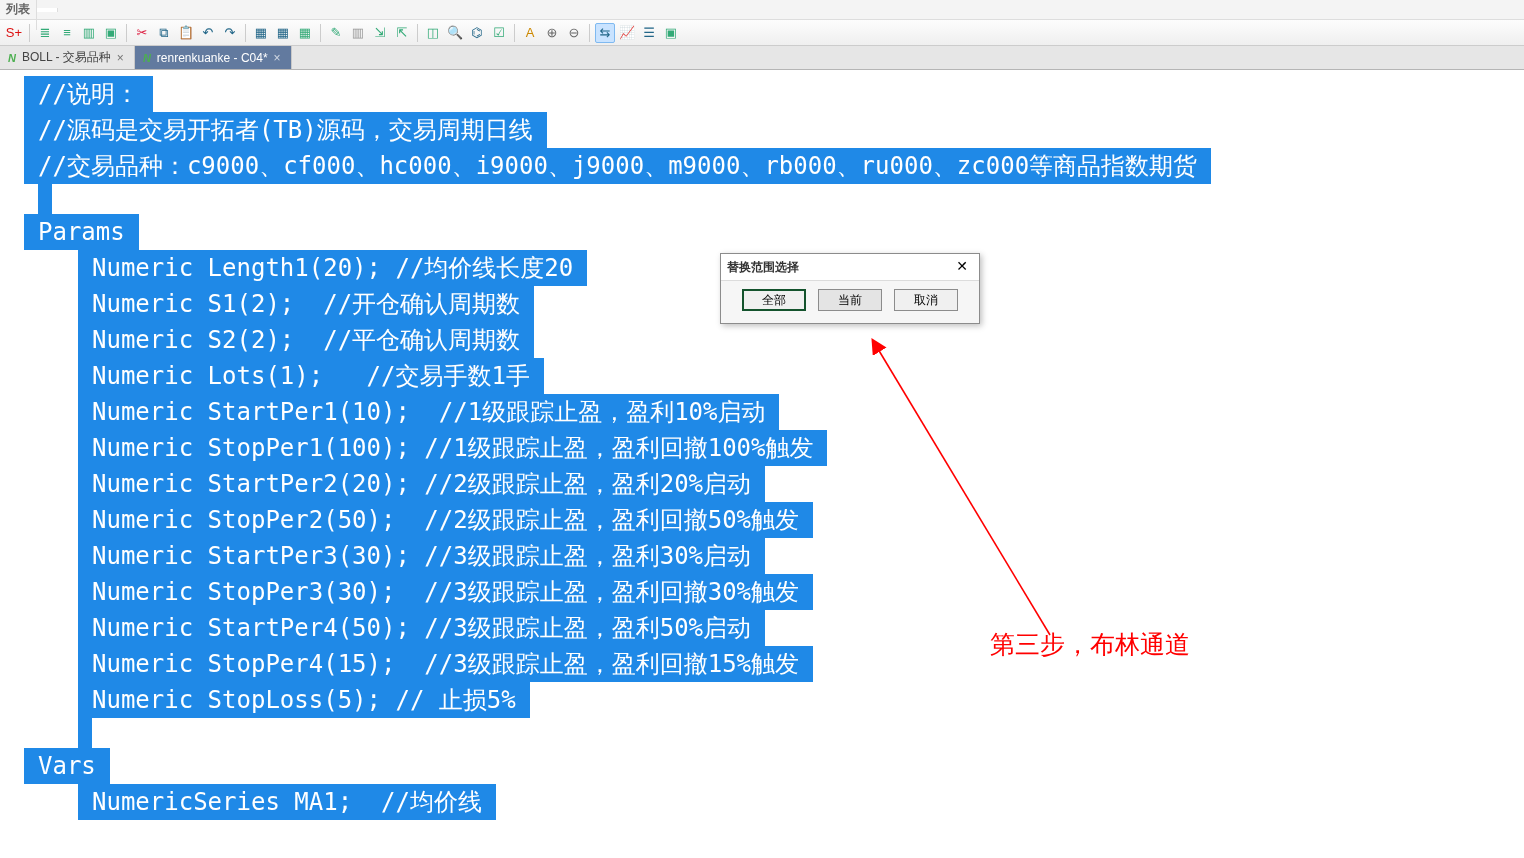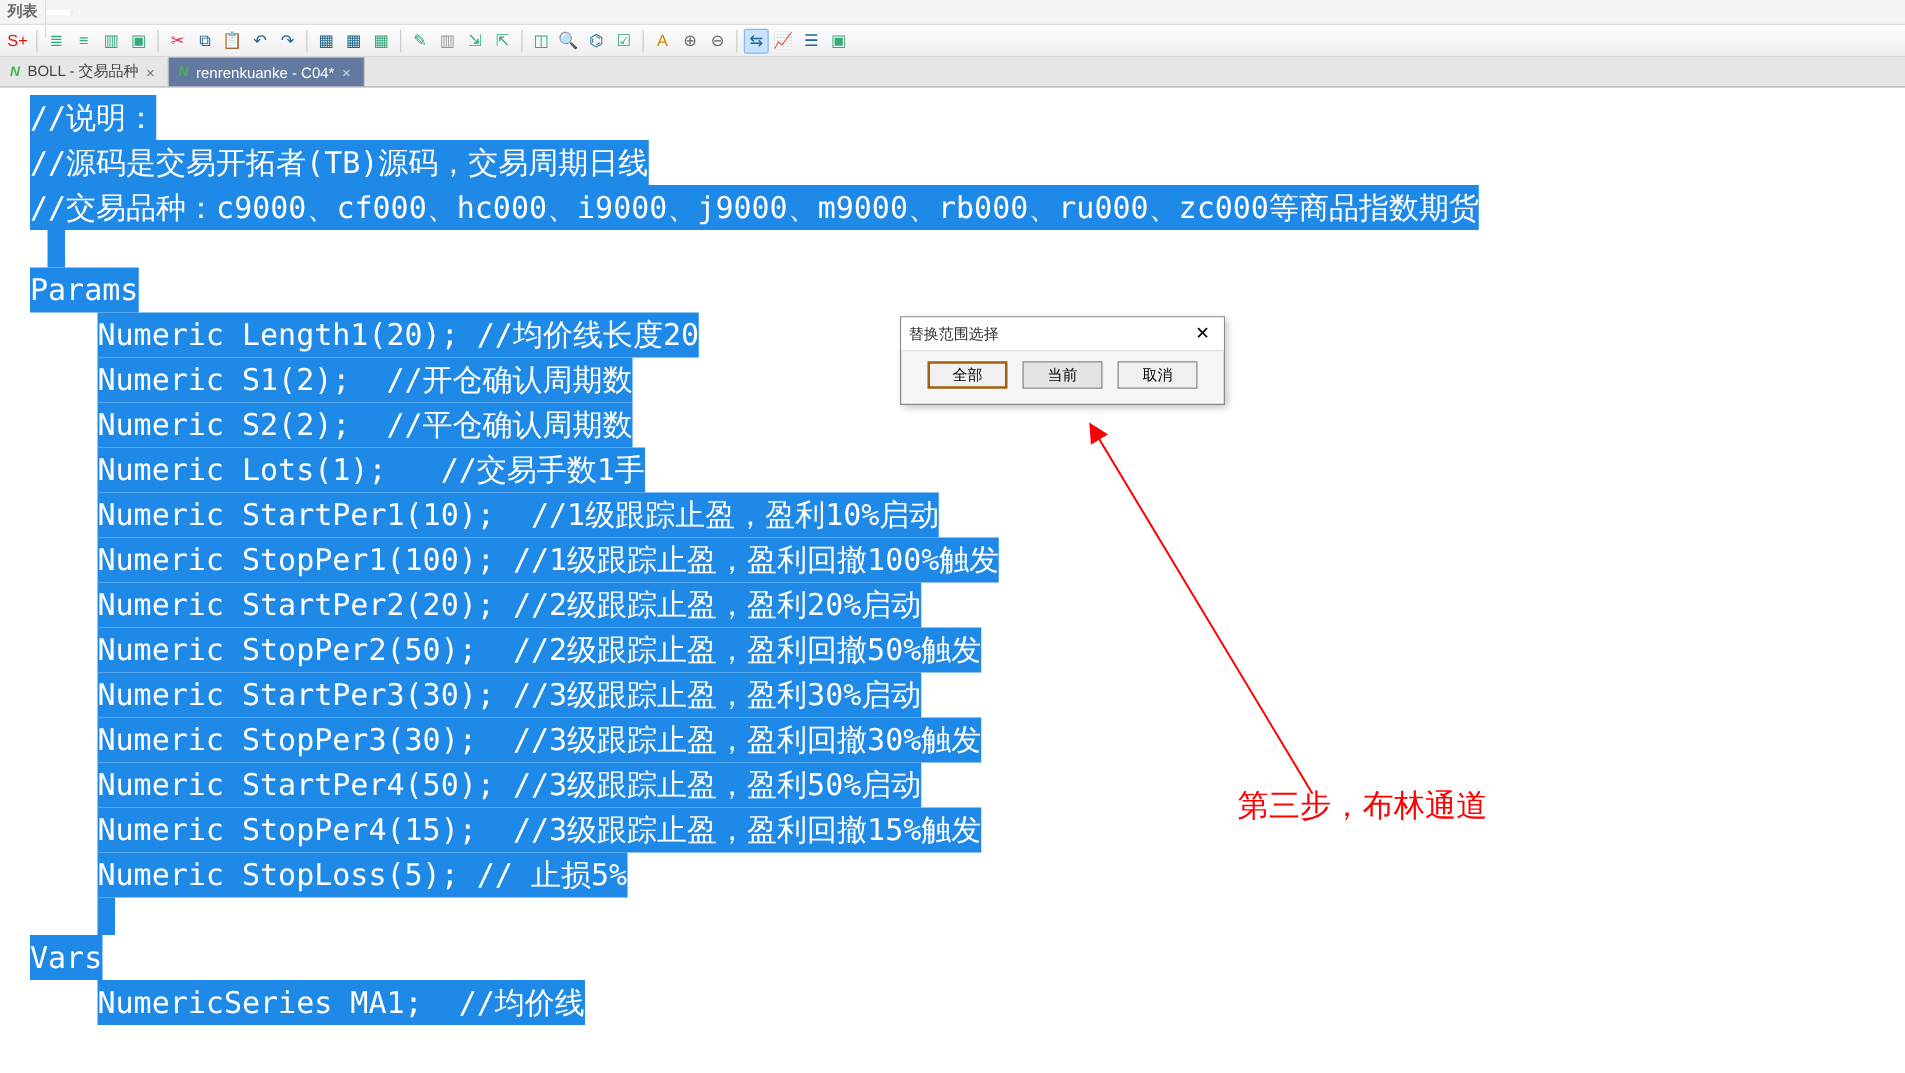--- a/index.html
+++ b/index.html
@@ -100,21 +100,21 @@
   }
   .code-row {
     display: flex;
   }
   .code-row .indent {
     display: inline-block;
   }
   .code-row .hl {
     background: #1f89e7;
     color: #fff;
-    padding: 0 0;
+    padding: 0 14px;
   }
   .blank-hl {
     background: #1f89e7;
     display:inline-block;
     width: 14px;
     height: 30px;
     vertical-align: middle;
   }
   
   .dialog {
@@ -128,21 +128,21 @@
     font-size: 12px;
   }
   .dialog-title {
     display: flex;
     align-items: center;
     justify-content: space-between;
     padding: 4px 6px;
     background: #fff;
     border-bottom: 1px solid #dcdcdc;
   }
-  .dialog-title .tt { color: #333; }
+  .dialog-title .tt { color: #333; font-weight: bold; }
   .dialog-title .x {
     width: 22px;
     height: 18px;
     text-align: center;
     line-height: 16px;
     font-size: 14px;
     cursor: pointer;
   }
   .dialog-body {
     padding: 12px 10px 6px 10px;
@@ -155,21 +155,21 @@
     justify-content: center;
   }
   .dlg-btn {
     width: 64px;
     height: 22px;
     font-size: 12px;
     border: 1px solid #8c8c8c;
     background: #f0f0f0;
     cursor: pointer;
   }
-  .dlg-btn.primary { border: 2px solid #a16207; }
+  .dlg-btn.primary { border: 2px solid #14532d; }
   .dlg-btn.focus { background: #e4e4e4; }
   
   .annot-text {
     position: absolute;
     left: 990px;
     top: 628px;
     color: #ff0000;
     font-size: 25px;
     font-family: "Microsoft YaHei", sans-serif;
   }

